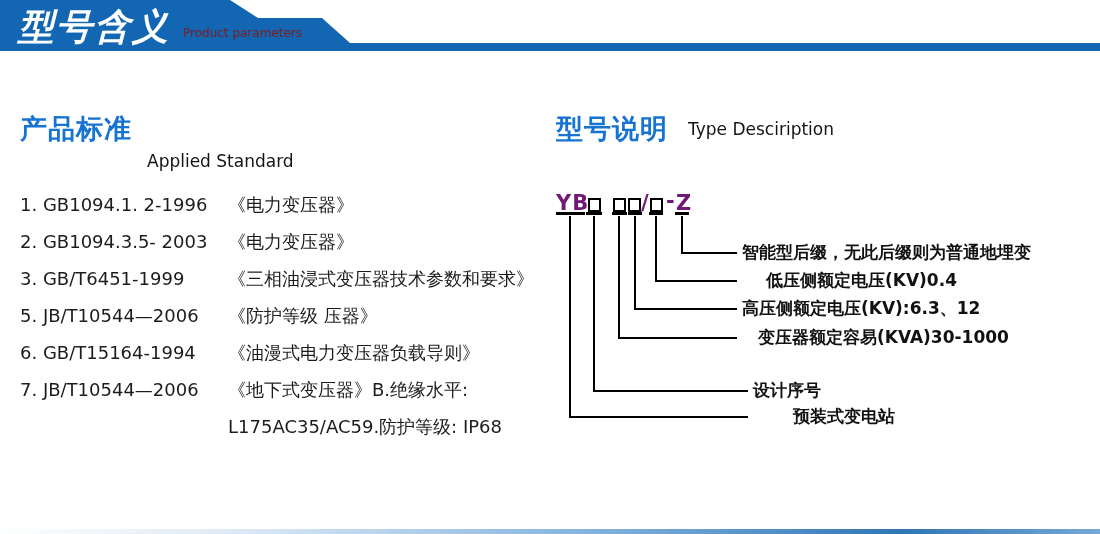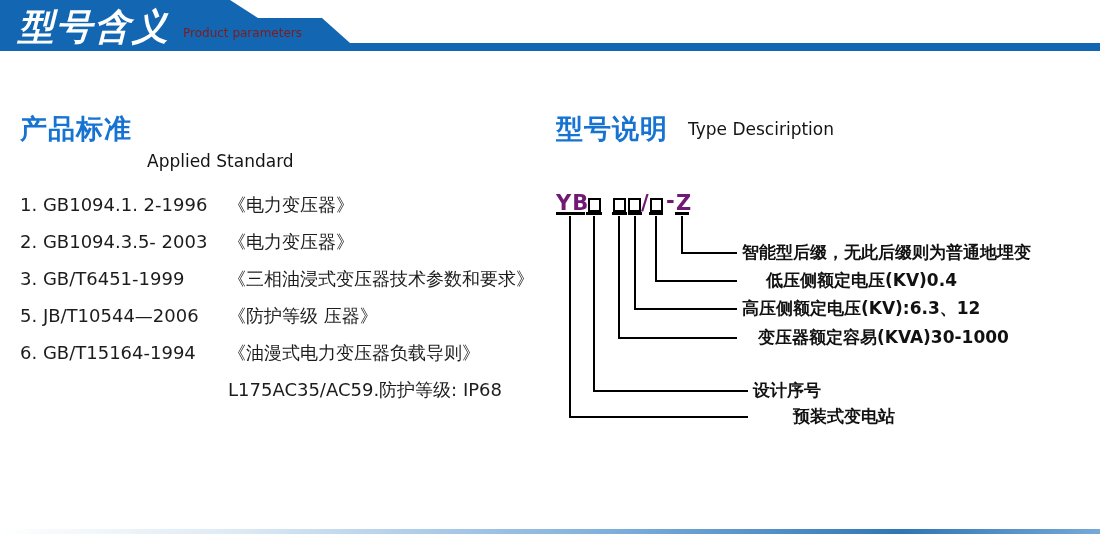--- a/index.html
+++ b/index.html
@@ -80,20 +80,24 @@
     </div>
     <div class="std-row">
       <span class="std-code">5. JB/T10544—2006</span>
       <span class="std-name">《防护等级 压器》</span>
     </div>
     <div class="std-row">
       <span class="std-code">6. GB/T15164-1994</span>
       <span class="std-name">《油漫式电力变压器负载导则》</span>
     </div>
     <div class="std-row">
+      <span class="std-code">7. JB/T10544—2006</span>
+      <span class="std-name">《地下式变压器》B.绝缘水平:</span>
+    </div>
+    <div class="std-row">
       <span class="std-code"></span>
       <span class="std-name">L175AC35/AC59.防护等级: IP68</span>
     </div>
   </div>
 
 <div class="sec-title" style="left:556px;top:111px;">型号说明</div>
 <div class="sec-title-en" style="left:688px;top:119px;">Type Desciription</div>
 
 <div>
 

